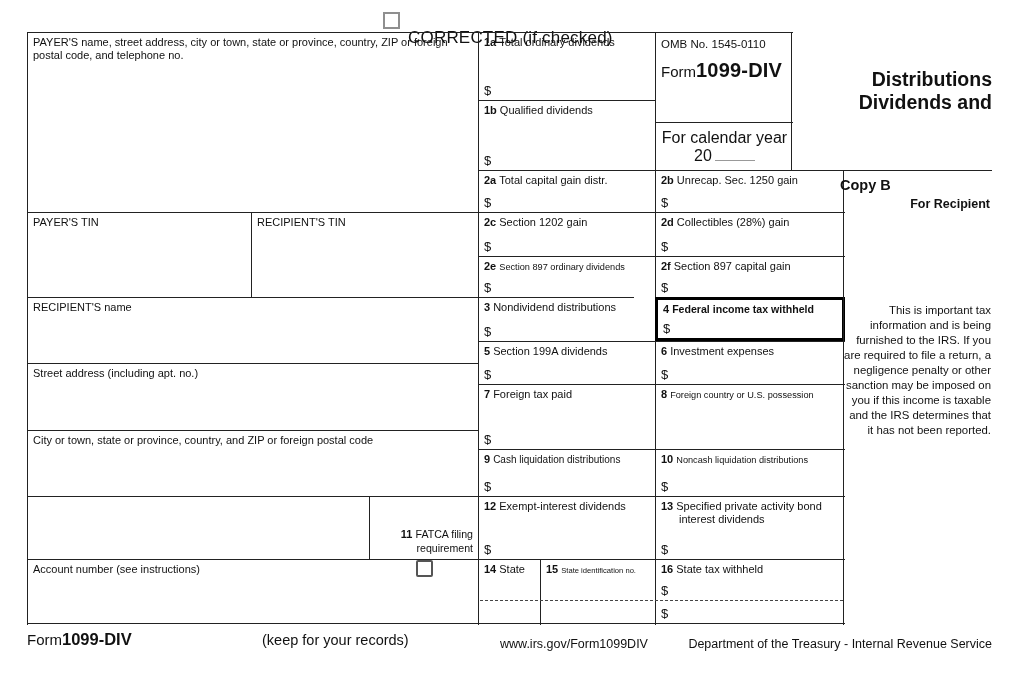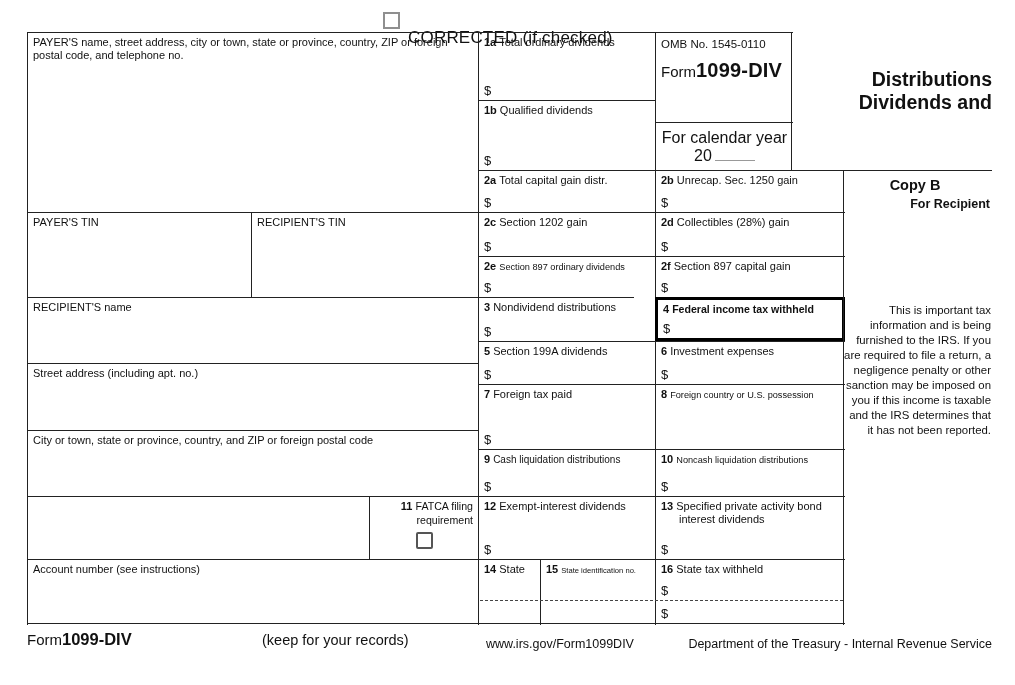--- a/index.html
+++ b/index.html
@@ -21,36 +21,36 @@
   .amt{flex:1;height:13px;}
   .vline{position:absolute;border-left:1.6px solid #222;width:0;}
   .hline{position:absolute;border-top:1.6px solid #222;height:0;}
   .dash{position:absolute;border-top:1.6px dashed #444;height:0;}
   .chk{position:absolute;box-sizing:border-box;background:#fff;}
   .corr-chk{left:383px;top:12px;width:17px;height:17px;border:2px solid #8f8f8f;}
   .corr-lbl{position:absolute;left:408px;top:28px;font-size:17px;letter-spacing:.2px;}
   .title-block{position:absolute;left:820px;top:68px;width:172px;font-weight:bold;
     font-size:19.5px;line-height:23px;text-align:right;}
   .title-block span{display:block;}
-  .copyb{position:absolute;left:840px;top:177px;width:150px;font-weight:bold;font-size:14.5px;text-align:center;}
+  .copyb{position:absolute;left:840px;top:177px;width:150px;font-weight:bold;font-size:14.5px;text-align:left;}
   .copyfor{position:absolute;left:840px;top:197px;width:150px;font-weight:bold;font-size:12.5px;text-align:right;}
   .notice{position:absolute;left:841px;top:303px;width:150px;font-size:11.4px;line-height:1.32;text-align:right;}
   .omb-no{font-size:11.5px;padding-top:2px;}
   .omb-form{margin-top:9px;display:flex;align-items:baseline;}
   .f-small{font-size:15px;margin-right:0;}
   .f-big{font-size:20px;font-weight:bold;letter-spacing:.2px;}
   .cal{display:flex;flex-direction:column;align-items:center;justify-content:center;height:100%;font-size:16px;}
   .yline{display:inline-block;width:40px;height:11px;border-bottom:1.6px solid #999;margin-left:3px;}
-  .fatca-lbl{font-size:10.6px;text-align:right;line-height:1.25;}
+  .fatca-lbl{font-size:10.6px;text-align:right;line-height:1.25;margin-top:28px;}
   .fatca-chk{width:17px;height:17px;border:2px solid #555;border-radius:2px;margin:5px auto 0 auto;position:static;}
   .abs{position:absolute;}
   .footer-form{position:absolute;left:27px;top:630px;display:flex;align-items:baseline;}
   .footer-form .f-big2{font-size:16.5px;font-weight:bold;}
   .keep{position:absolute;left:262px;top:632px;font-size:14.5px;}
-  .url{position:absolute;left:486px;top:637px;font-size:12.5px;}
+  .url{position:absolute;left:500px;top:637px;font-size:12.5px;}
   .dept{position:absolute;left:650px;top:637px;width:342px;font-size:12.5px;text-align:right;}
 </style>
 </head>
 <body>
 
 <div class="canvas">
 
   <div class="chk corr-chk"></div>
   <div class="corr-lbl">CORRECTED (if checked)</div>
 

